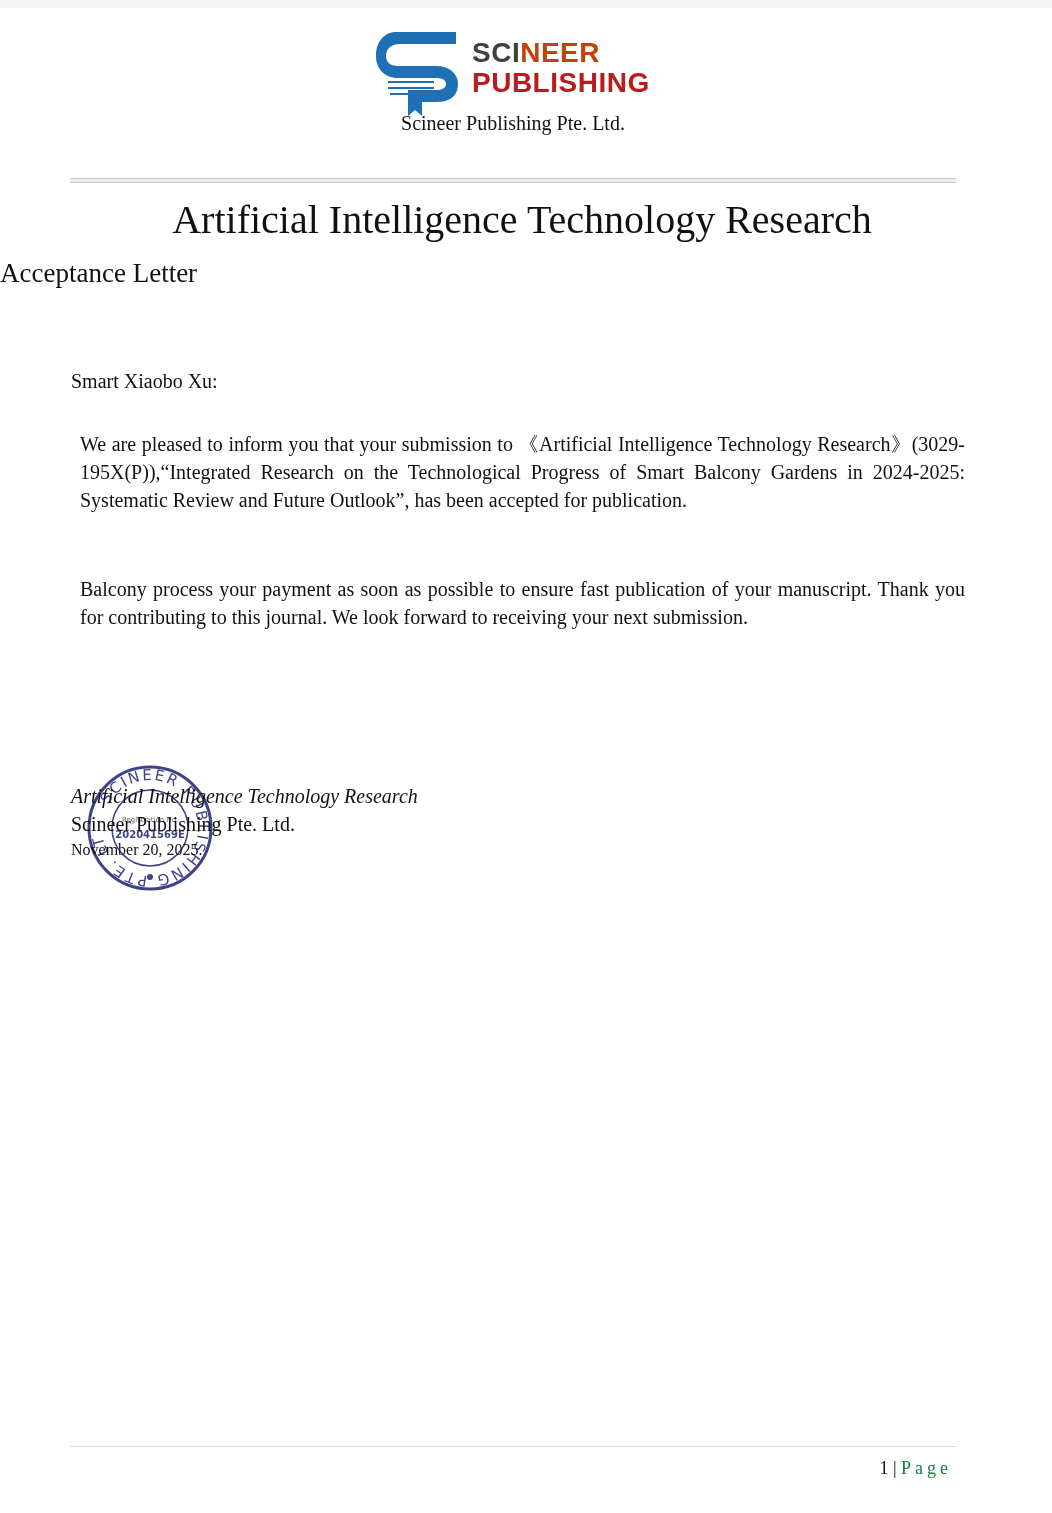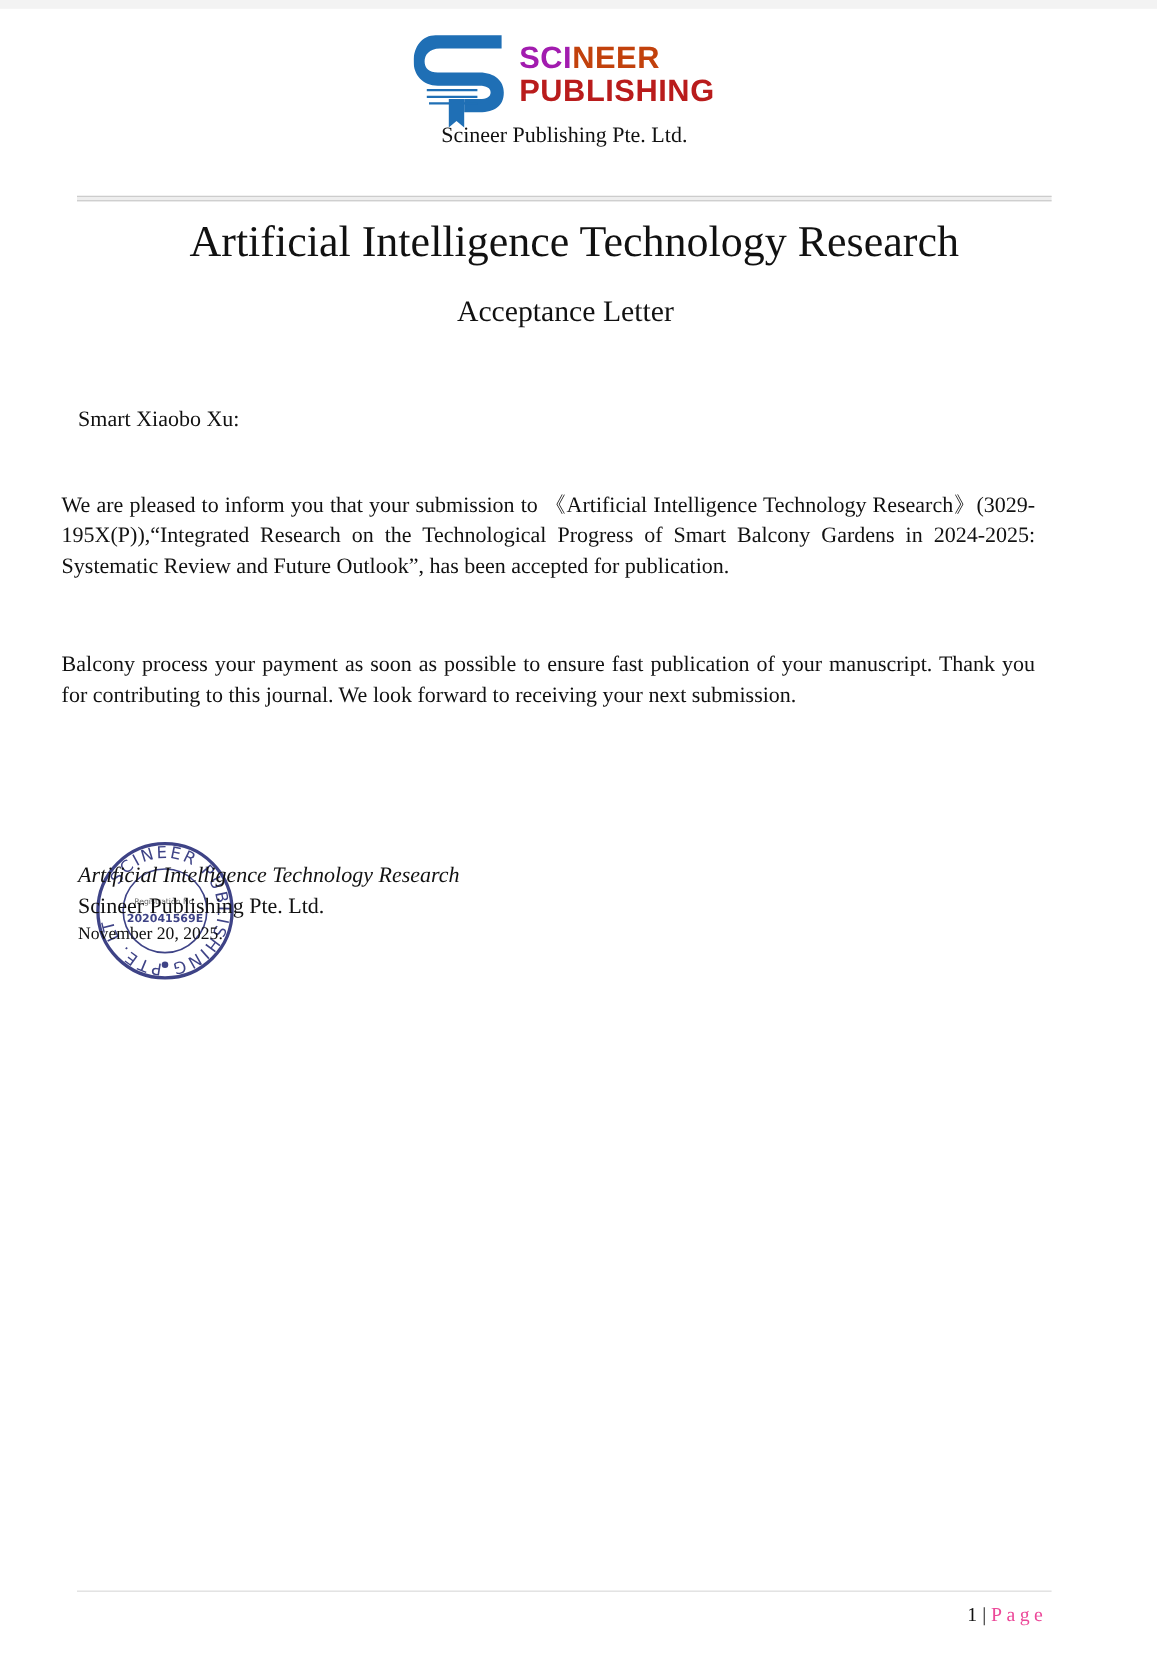--- a/index.html
+++ b/index.html
@@ -1,40 +1,40 @@
 <!DOCTYPE html>
 <html><head>
 <meta charset="utf-8">
 <style>
   html, body { margin: 0; padding: 0; }
   body { width: 1052px; height: 1513px; background: #f3f3f3; position: relative; overflow: hidden; font-family: "Liberation Serif", serif; color: #111; }
   .page { position: absolute; left: 0; top: 8px; width: 1052px; height: 1505px; background: #fff; }
   .logo { position: absolute; left: 376px; top: 22px; width: 280px; height: 88px; }
   .logo-text { position: absolute; left: 96px; top: 8px; font-family: "Liberation Sans", sans-serif; font-weight: bold; line-height: 30px; }
   .logo-line1 { font-size: 28px; letter-spacing: 0.5px; }
-  .logo-line1 .a { color: #a21caf; }
+  .logo-line1 .a { color: #404040; }
   .logo-line1 .b { color: #c2410c; }
   .logo-line2 { font-size: 28px; color: #b91c1c; letter-spacing: 0.5px; }
   .company-top { position: absolute; left: 0; width: 1026px; top: 104px; text-align: center; font-size: 20px; }
   .header-rule { position: absolute; left: 70px; width: 886px; top: 170px; height: 3px; border-top: 1px solid #c8c8c8; border-bottom: 1px solid #c8c8c8; background: #eee; }
   .title { position: absolute; left: 0; width: 1044px; top: 188px; text-align: center; font-size: 40px; }
-  .subtitle { position: absolute; left: 0; width: 1028px; top: 260px; text-align: center; font-size: 27px; }
+  .subtitle { position: absolute; left: 0; width: 1028px; top: 250px; text-align: left; font-size: 27px; }
   .salutation { position: absolute; left: 71px; top: 362px; font-size: 20px; }
   .salutation .u { }
-  .para { position: absolute; left: 56px; width: 885px; font-size: 20px; line-height: 28px; text-align: justify; margin-top: 15px; }
+  .para { position: absolute; left: 80px; width: 885px; font-size: 20px; line-height: 28px; text-align: justify; }
   .p1 { top: 422px; }
   .p2 { top: 567px; }
   .sig { position: absolute; left: 71px; top: 774px; font-size: 20px; line-height: 28px; }
   .sig .journal { font-style: italic; }
   .sig .date { font-size: 16px; line-height: 24px; }
   .stamp { position: absolute; left: 86px; top: 756px; width: 128px; height: 128px; opacity: 0.9; }
   .footer-rule { position: absolute; left: 70px; width: 886px; top: 1438px; height: 1px; background: #d8d8d8; }
   .page-num { position: absolute; right: 100px; top: 1450px; font-size: 18px; }
   .page-num .sep { color: #111; }
-  .page-num .lbl { color: #ec4899; letter-spacing: 4px; }
+  .page-num .lbl { color: #15803d; letter-spacing: 4px; }
 </style>
 </head>
 <body>
 
 <div class="page">
 
   <div class="logo">
     <svg width="90" height="88" viewBox="0 0 90 88" style="position:absolute;left:0;top:0;">
       <path d="M20 2 H80 V14 H24 C14 14 10 20 10 26 C10 32 14 36 22 36 H60 C74 36 82 44 82 54 C82 66 74 72 60 72 H46 V60 H60 C66 60 70 58 70 54 C70 50 66 48 60 48 H22 C8 48 0 38 0 26 C0 12 8 2 20 2 Z" fill="#1f6fb5"></path>
       <g stroke="#1f6fb5" stroke-width="2" fill="none">

